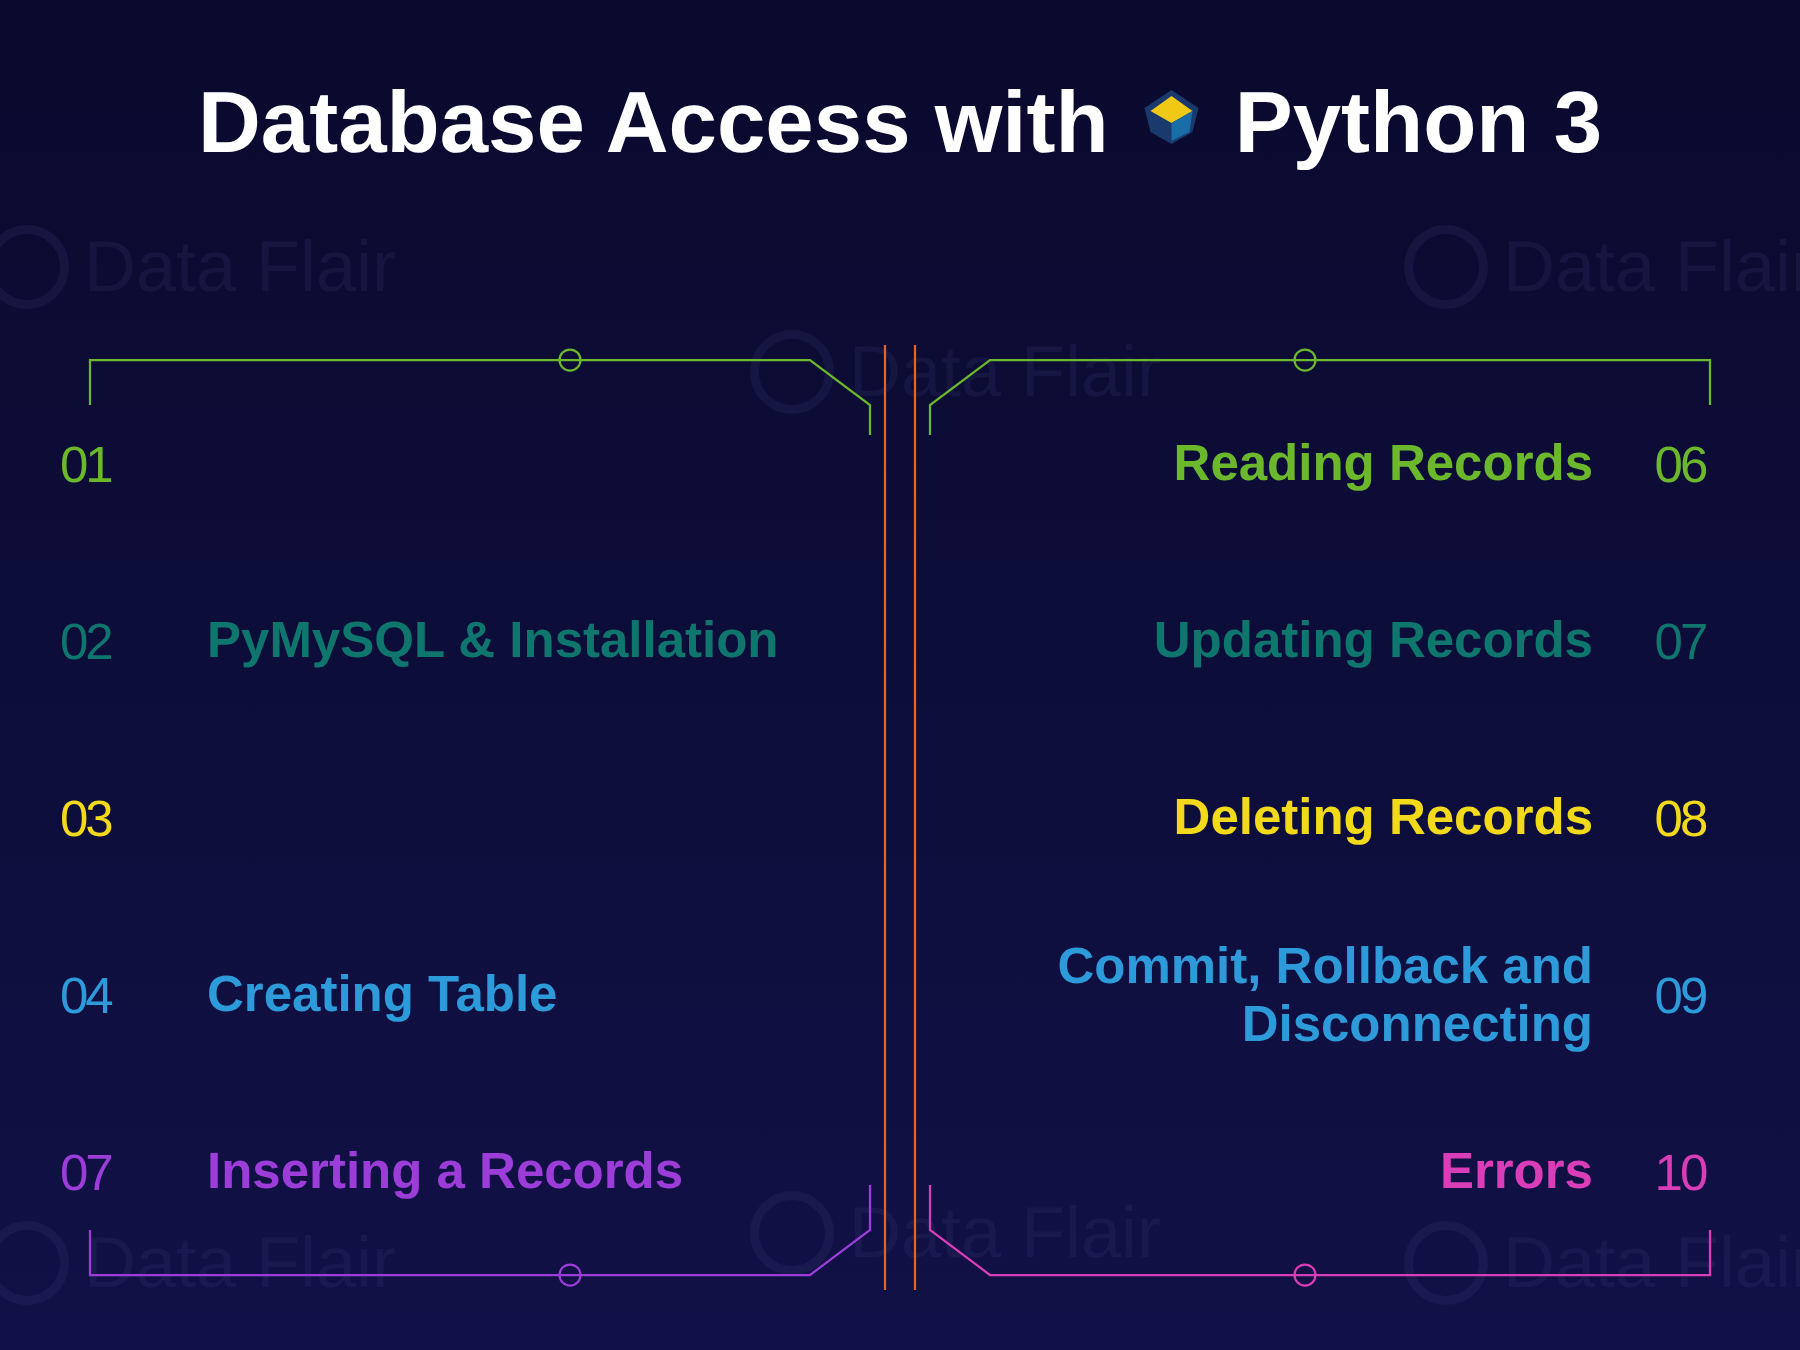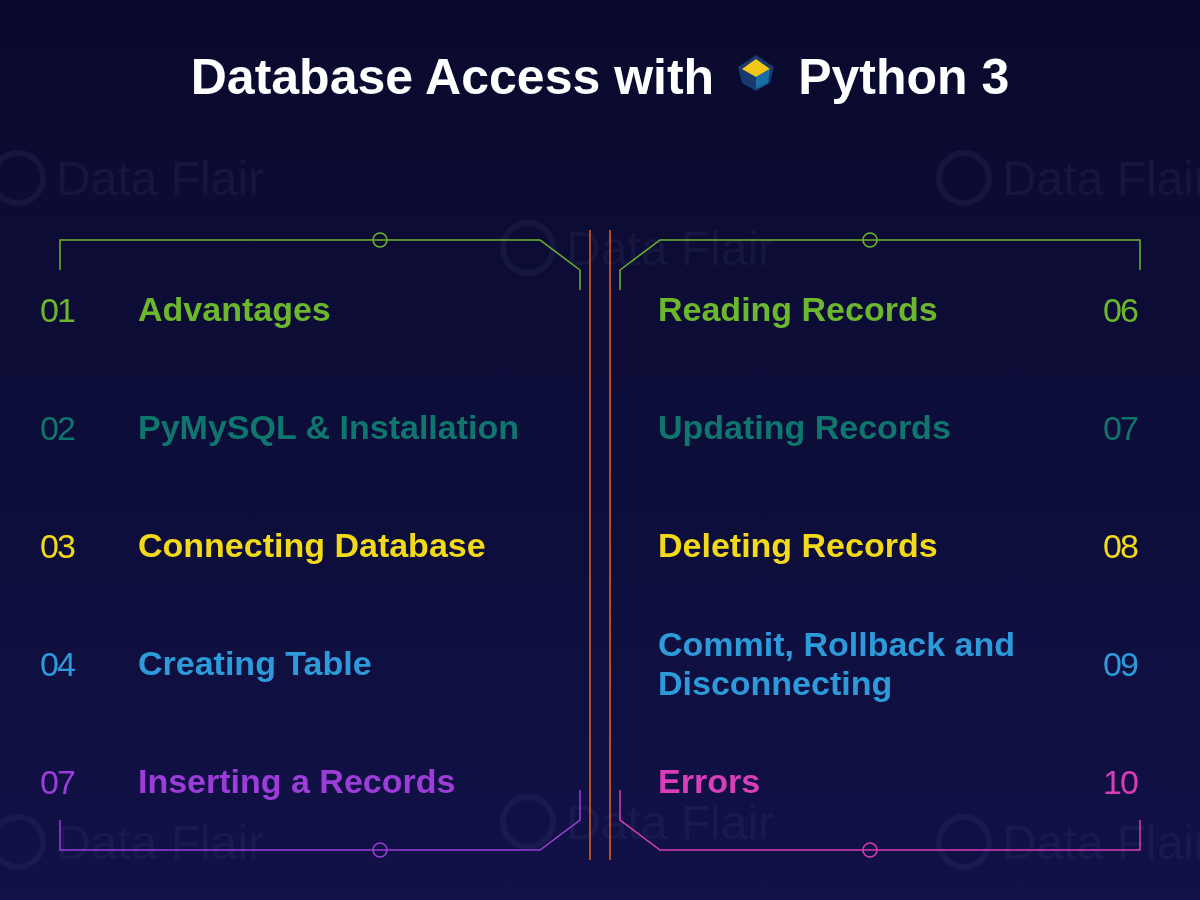--- a/index.html
+++ b/index.html
@@ -36,21 +36,21 @@
   .header {
     text-align: center;
     padding-top: 48px;
     display: flex;
     justify-content: center;
     align-items: center;
     gap: 18px;
   }
   .title-part {
     color: #ffffff;
-    font-size: 50px;
+    font-size: 58px;
     font-weight: bold;
   }
   .logo-icon {
     width: 48px;
     height: 48px;
     position: relative;
     display: inline-block;
   }
   .logo-icon svg { width: 100%; height: 100%; }
 
@@ -90,21 +90,21 @@
   .col-right .num { text-align: center; }
 
   .label {
     font-size: 34px;
     font-weight: bold;
     flex: 1;
     padding: 0 18px;
     line-height: 1.15;
   }
   .col-left .label { text-align: left; }
-  .col-right .label { text-align: left; }
+  .col-right .label { text-align: right; }
 
   .c1 { color: #6bb82d; }
   .c2 { color: #0f766e; }
   .c3 { color: #f2d91a; }
   .c4 { color: #2d9ad9; }
   .c5 { color: #9c3dd9; }
   .c10 { color: #d93db8; }
 
   svg.connector {
     position: absolute;
@@ -171,29 +171,27 @@
     <path d="M 20 590 L 20 620 L 500 620 L 540 590 L 540 560" fill="none" stroke="#9c3dd9" stroke-width="1.5"></path>
     <circle cx="340" cy="620" r="7" fill="none" stroke="#9c3dd9" stroke-width="1.5"></circle>
 
     <path d="M 1100 590 L 1100 620 L 620 620 L 580 590 L 580 560" fill="none" stroke="#d93db8" stroke-width="1.5"></path>
     <circle cx="830" cy="620" r="7" fill="none" stroke="#d93db8" stroke-width="1.5"></circle>
   </svg>
 
   <div class="col col-left">
     <div class="row">
       <span class="num c1">01</span>
-      <span class="label c1">Advantages</span>
     </div>
     <div class="row">
       <span class="num c2">02</span>
       <span class="label c2">PyMySQL &amp; Installation</span>
     </div>
     <div class="row">
       <span class="num c3">03</span>
-      <span class="label c3">Connecting Database</span>
     </div>
     <div class="row">
       <span class="num c4">04</span>
       <span class="label c4">Creating Table</span>
     </div>
     <div class="row">
       <span class="num c5">07</span>
       <span class="label c5">Inserting a Records</span>
     </div>
   </div>

